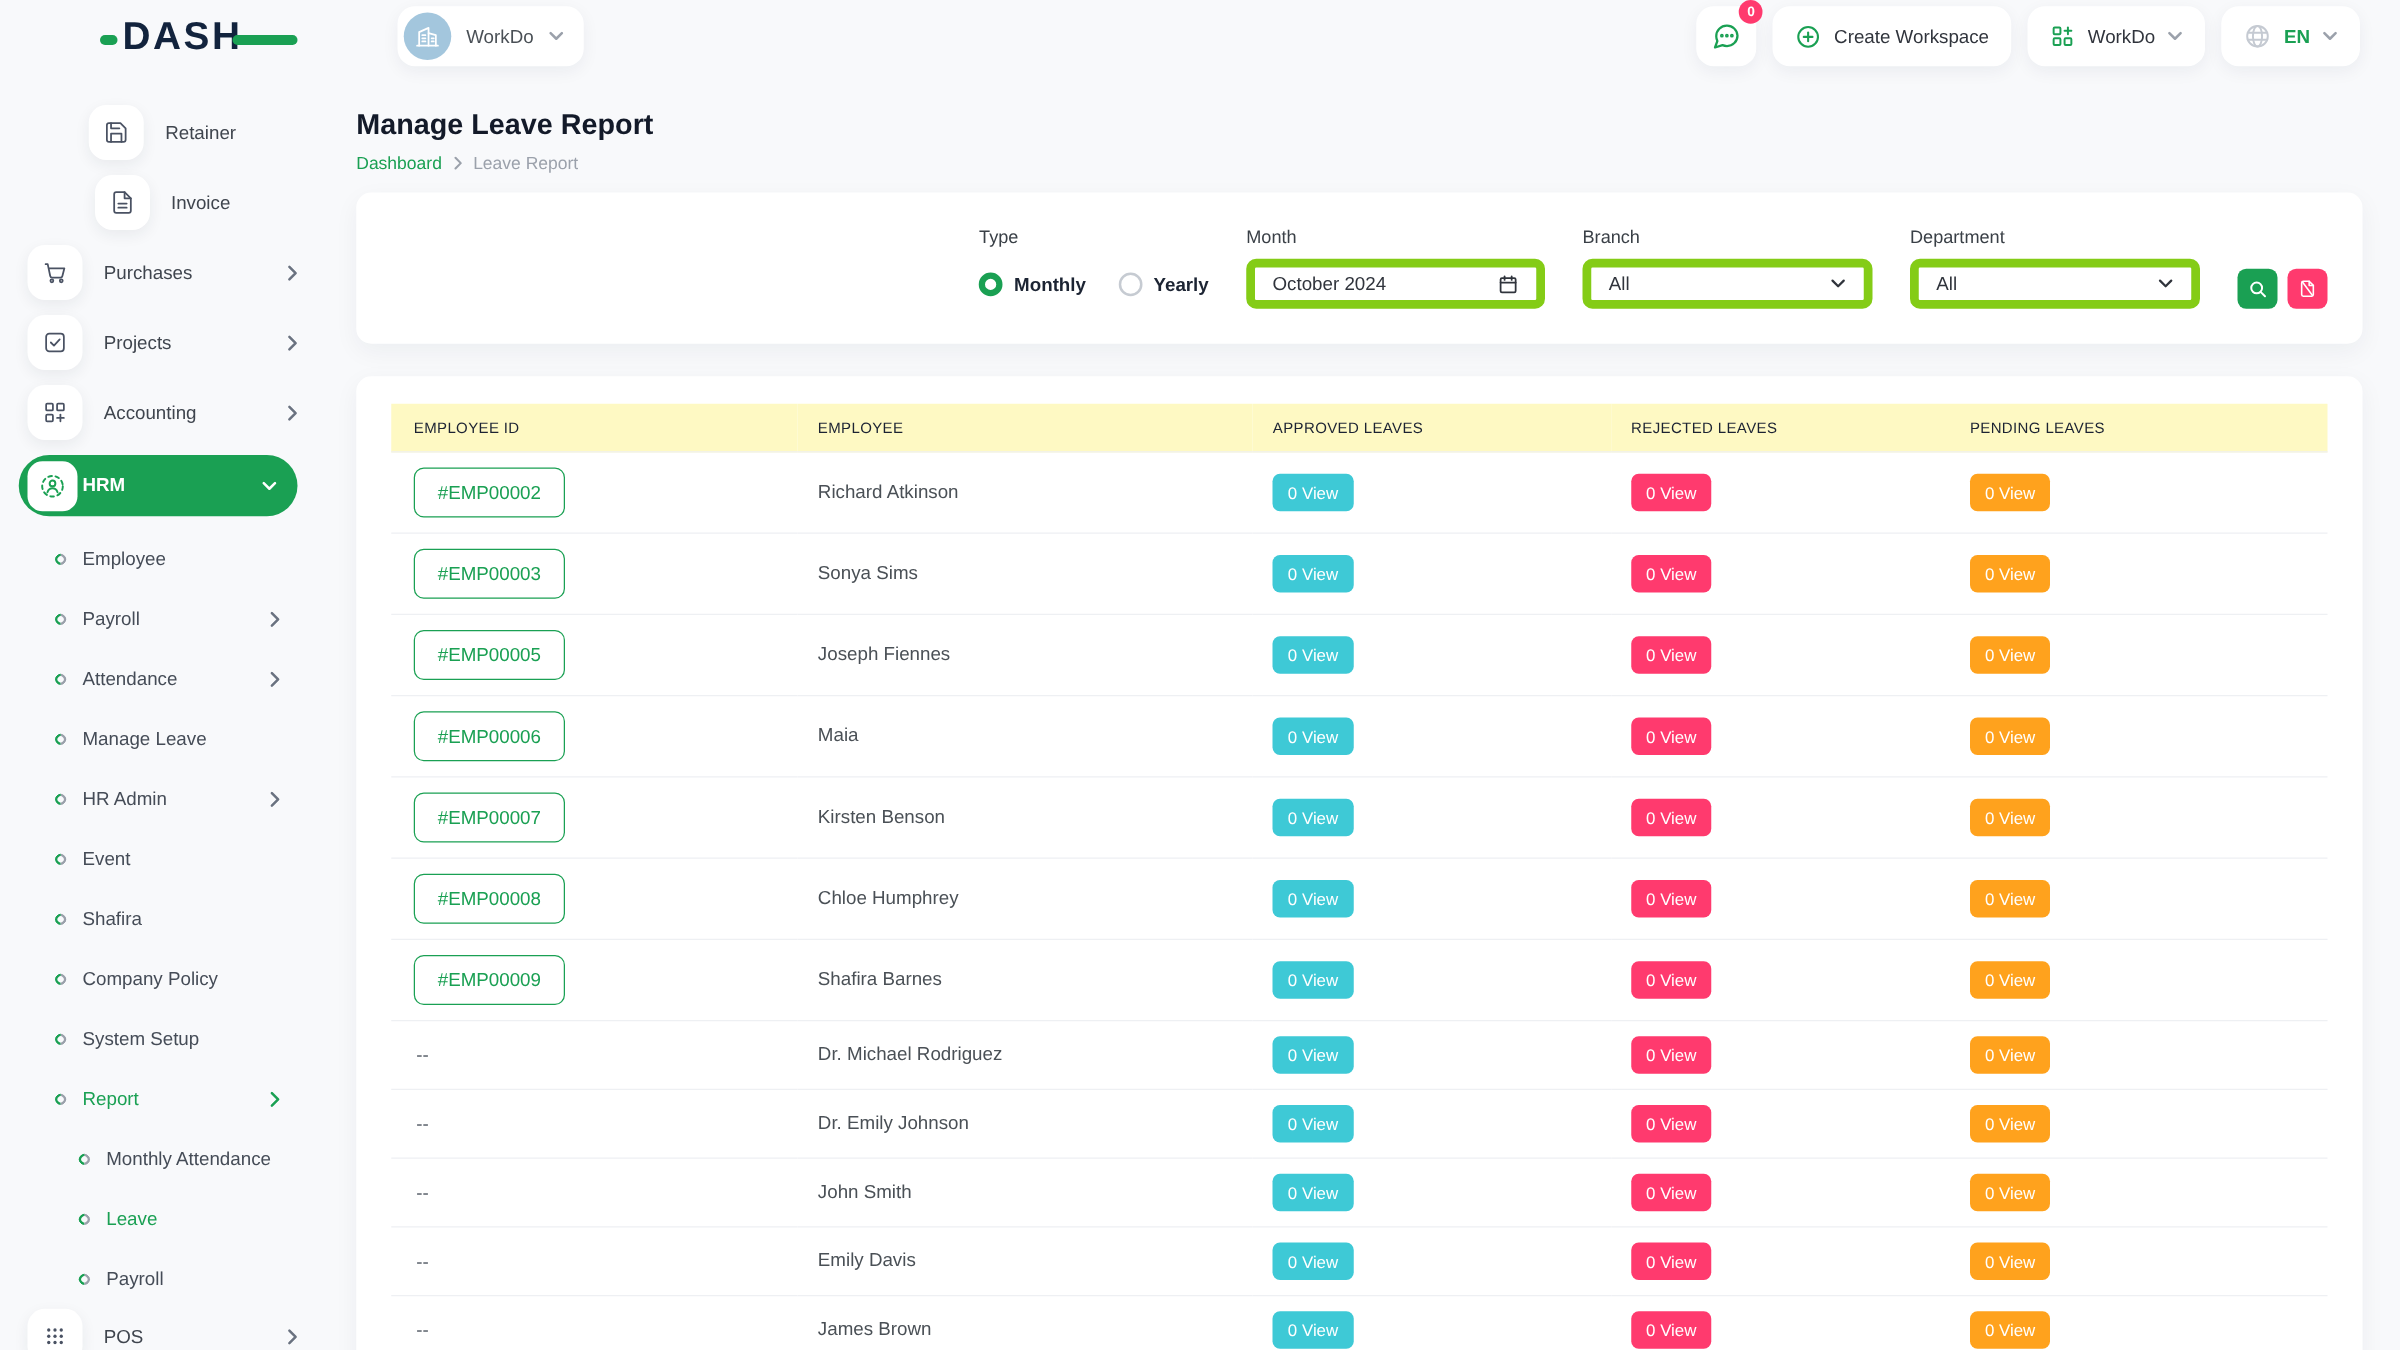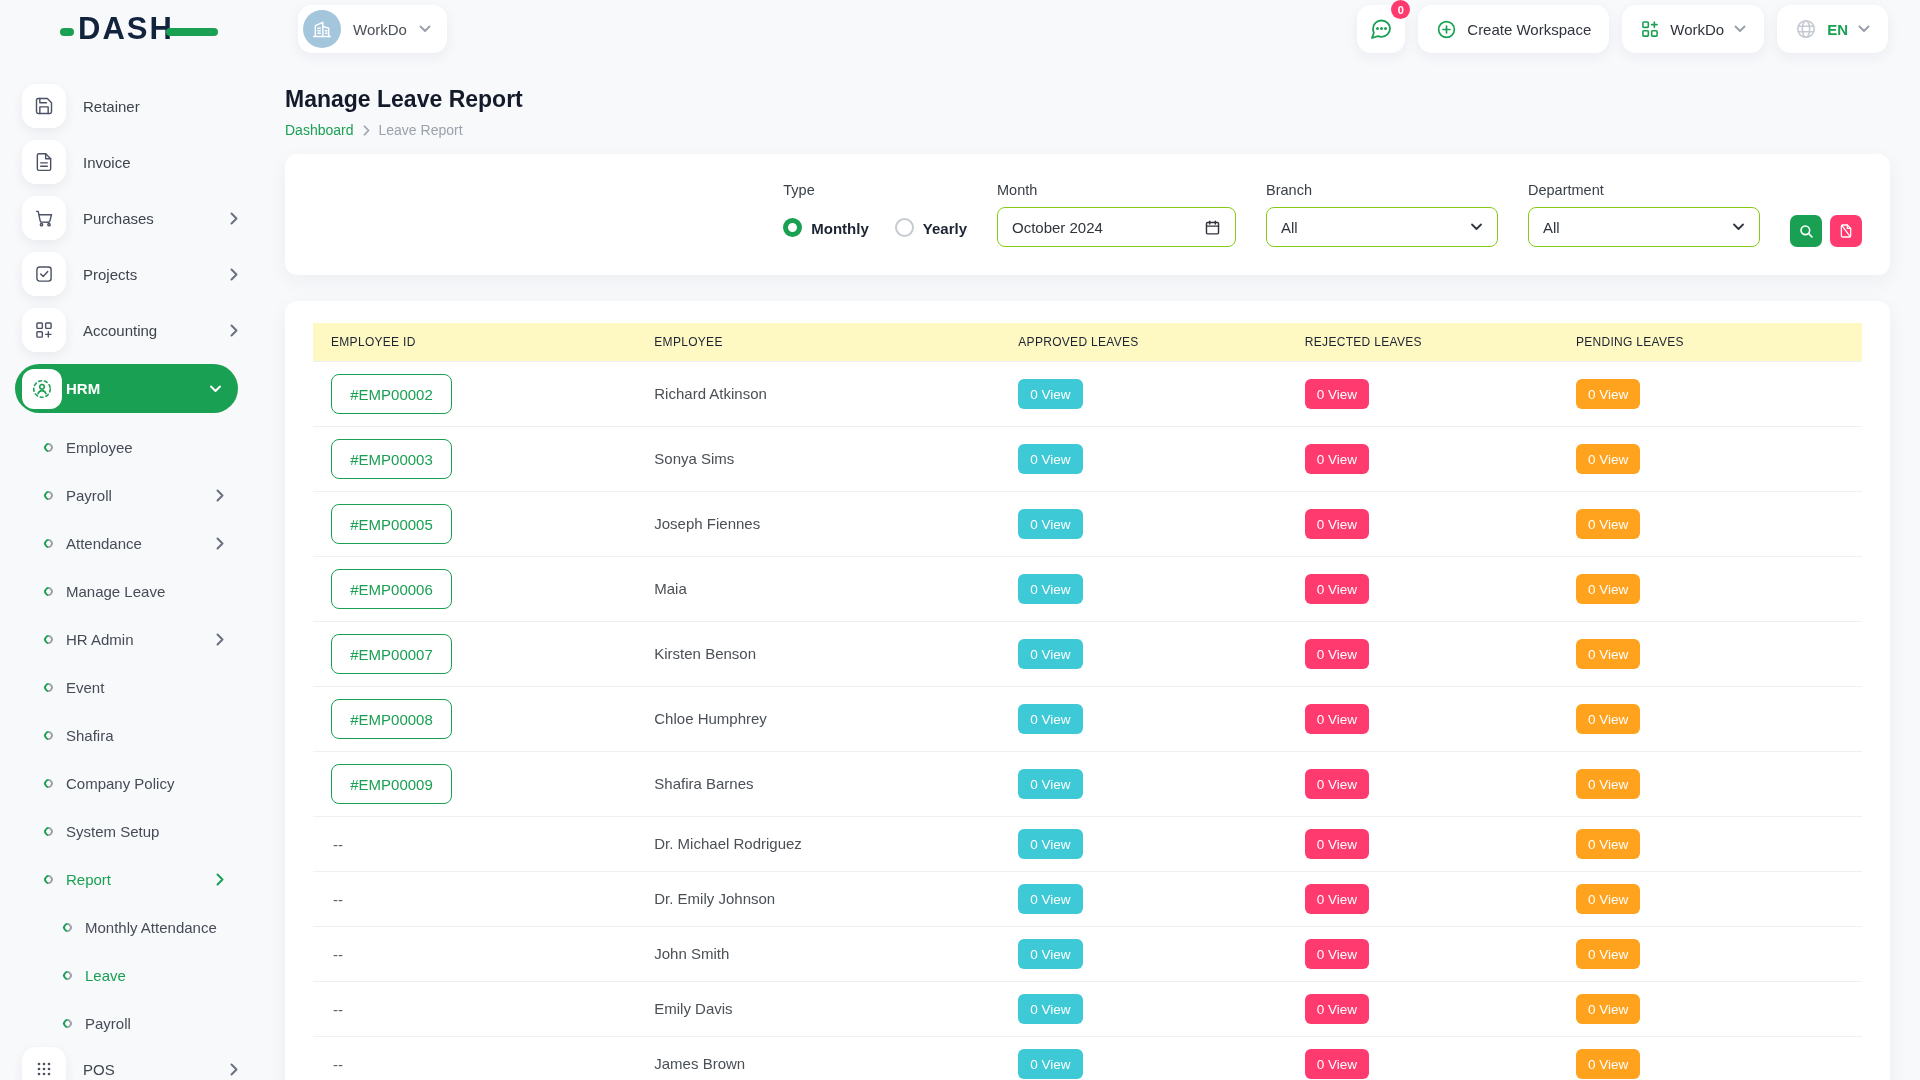--- a/index.html
+++ b/index.html
@@ -8,42 +8,42 @@
     font-family:"Liberation Sans","DejaVu Sans",sans-serif;
     background:#f8f9fb;
     color:#454c57;
     display:flex;
     flex-direction:column;
   }
   svg { display:block; }
 
   
   .top-header { height:58px; display:flex; align-items:center; flex:0 0 auto; padding-right:32px; }
-  .logo-wrap { width:252px; display:flex; justify-content:center; align-items:flex-start; }
+  .logo-wrap { width:252px; display:flex; justify-content:center; align-items:flex-start;margin-left:20px; }
   .logo { position:relative; font-size:31px; font-weight:900; letter-spacing:2px; color:#12233d; padding:0 10px; }
   .logo::before { content:""; position:absolute; left:-8px; top:17px; width:14px; height:8px; border-radius:4px; background:#1aa053; }
   .logo::after { content:""; position:absolute; right:-34px; top:17px; width:52px; height:8px; border-radius:4px; background:#1aa053; }
 
   .pill { background:#fff; border-radius:14px; box-shadow:0 4px 14px rgba(25,39,60,0.06); display:flex; align-items:center; cursor:pointer; }
   .ws-pill { margin-left:46px; height:48px; padding:5px 16px 5px 5px; gap:12px; }
   .ws-avatar { width:38px; height:38px; border-radius:50%; background:#a3c6dd; display:flex; align-items:center; justify-content:center; }
   .pill-label { font-size:15px; color:#4a5056; }
 
   .header-right { margin-left:auto; display:flex; align-items:center; gap:13px; }
   .icon-card { width:48px; height:48px; border-radius:14px; justify-content:center; position:relative; }
   .badge { position:absolute; top:-5px; right:-5px; min-width:19px; height:19px; border-radius:10px; background:#ff3a6e; color:#fff; font-size:11px; font-weight:700; display:flex; align-items:center; justify-content:center; padding:0 5px; }
   .hbtn { height:48px; padding:0 18px; gap:10px; font-size:15px; color:#30343c; }
   .lang-label { color:#1aa053; font-weight:600; font-size:15px; }
 
   
   .content-row { flex:1; display:flex; min-height:0; }
 
   
   .sidebar { width:252px; flex:0 0 auto; padding-top:26px; overflow:hidden; }
-  .nav-item { height:44px; margin:0 14px 12px 22px; display:flex; align-items:center; cursor:pointer; }
+  .nav-item { height:44px; margin:0 14px 12px 22px; display:flex; align-items:center; cursor:pointer;justify-content:center; }
   .nav-icon-card { width:44px; height:44px; border-radius:14px; background:#fff; box-shadow:0 4px 12px rgba(25,39,60,0.07); display:flex; align-items:center; justify-content:center; color:#4a5263; flex:0 0 auto; }
   .nav-label { margin-left:17px; font-size:15px; color:#3f454e; }
   .nav-arrow { margin-left:auto; color:#6a7280; }
 
   .nav-item.active-pill { background:#1aa053; border-radius:26px; margin:0 14px 10px 15px; height:49px; padding:0 16px 0 7px; }
   .nav-item.active-pill .nav-icon-card { width:40px; height:40px; border-radius:12px; box-shadow:none; color:#1aa053; }
   .nav-item.active-pill .nav-label { color:#fff; font-weight:700; margin-left:4px; }
   .nav-item.active-pill .nav-arrow { color:#fff; }
 
   .sub-item { height:48px; display:flex; align-items:center; padding-left:44px; padding-right:28px; cursor:pointer; }
@@ -66,21 +66,21 @@
 
   
   .filter-card { margin-top:16px; padding:28px; display:flex; }
   .filters { margin-left:auto; display:flex; gap:30px; align-items:flex-start; }
   .f-label { font-size:14.5px; color:#3a4047; margin-bottom:9px; }
   .radio-row { display:flex; gap:26px; align-items:center; height:40px; }
   .radio-opt { display:flex; align-items:flex-end; gap:9px; cursor:pointer; }
   .radio-circle { width:19px; height:19px; border-radius:50%; border:2px solid #c6cbd2; background:#fff; }
   .radio-opt.checked .radio-circle { border:5.5px solid #1aa053; }
   .radio-opt .radio-label { font-size:15px; font-weight:700; color:#1c2433; }
-  .control { height:40px; border:1px solid #84cc16; border-radius:8px; background:#fff; display:flex; align-items:center; justify-content:space-between; padding:0 14px; font-size:15px; color:#30343c; cursor:pointer; }
+  .control { height:40px; border:7px solid #84cc16; border-radius:8px; background:#fff; display:flex; align-items:center; justify-content:space-between; padding:0 14px; font-size:15px; color:#30343c; cursor:pointer; }
   .control.month { width:239px; }
   .control.sel { width:232px; }
   .filter-actions { display:flex; gap:8px; margin-top:33px; }
   .sq-btn { width:32px; height:32px; border:none; border-radius:7px; display:flex; align-items:center; justify-content:center; cursor:pointer; }
   .sq-btn.search { background:#1aa053; }
   .sq-btn.reset { background:#ff3a6e; }
 
   
   .table-card { margin-top:26px; padding:22px 28px; }
   table { width:100%; border-collapse:collapse; }

